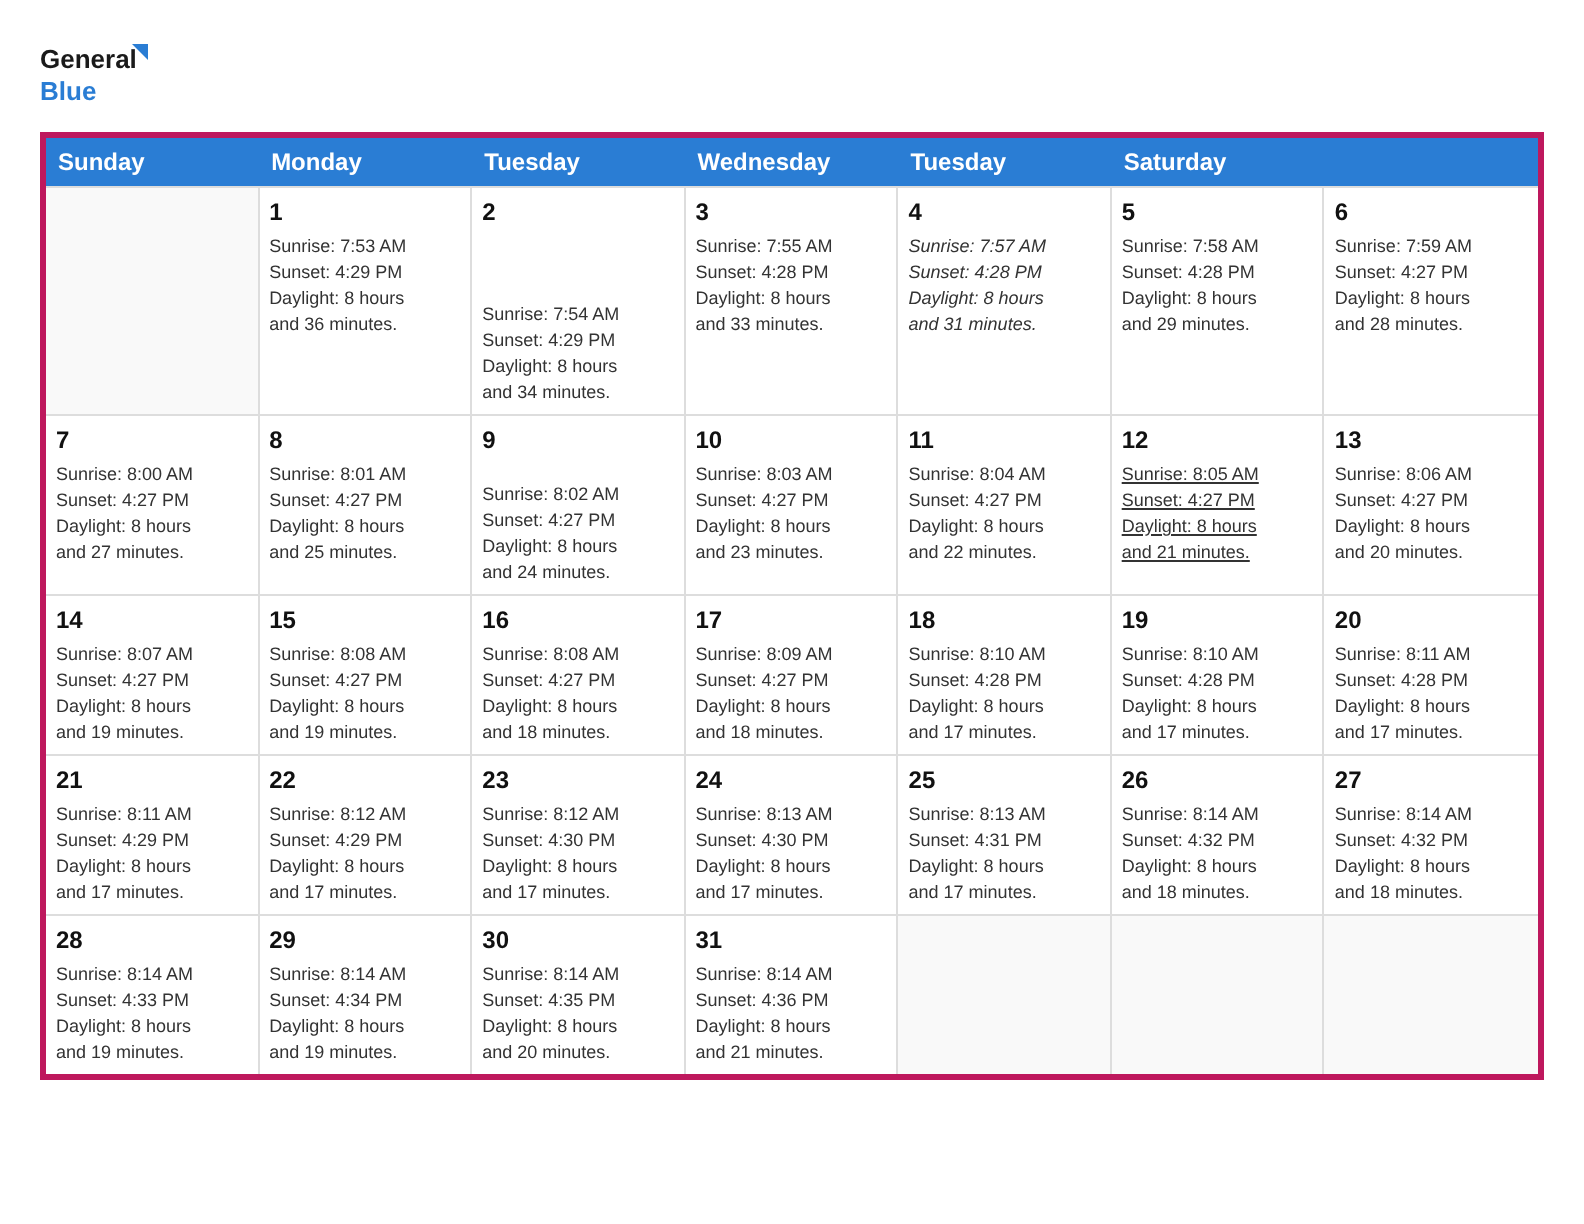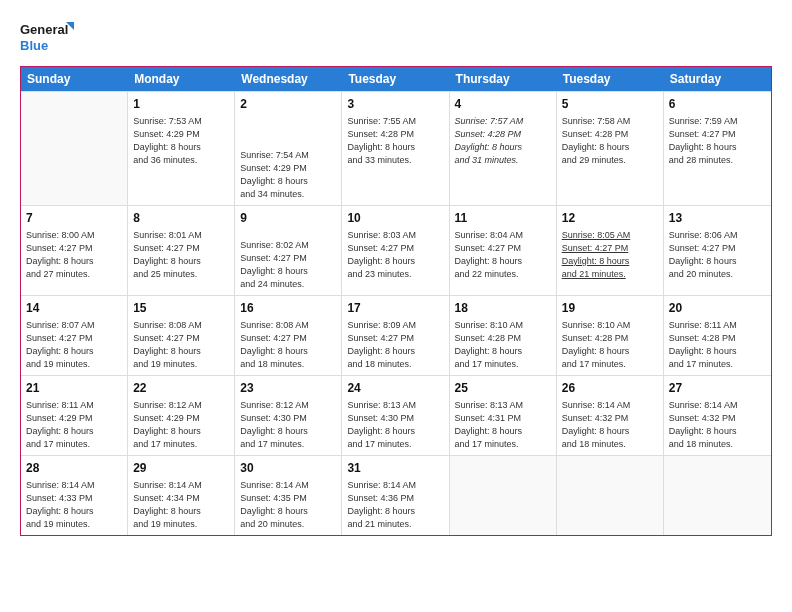--- a/index.html
+++ b/index.html
@@ -38,21 +38,21 @@
       line-height: 1.1;
     }
     .location {
       font-size: 15px;
       color: #444;
     }
     .calendar {
       flex: 1;
       display: flex;
       flex-direction: column;
-      border: 1px solid #be185d;
+      border: 3px solid #be185d;
     }
     .cal-header-row {
       display: grid;
       grid-template-columns: repeat(7, 1fr);
       background: #2a7dd4;
     }
     .cal-header-cell {
       color: #fff;
       font-size: 12px;
       font-weight: bold;
@@ -112,23 +112,22 @@
     <div class="title-block">
       <div class="month-title"></div>
       <div class="location"></div>
     </div>
   </div>
 
   <div class="calendar">
     <div class="cal-header-row">
     <div class="cal-header-cell">Sunday</div>
         <div class="cal-header-cell">Monday</div>
+        <div class="cal-header-cell">Tuesday</div>
         <div class="cal-header-cell">Wednesday</div>
-        <div class="cal-header-cell">Tuesday</div>
-        <div class="cal-header-cell">Thursday</div>
         <div class="cal-header-cell">Tuesday</div>
         <div class="cal-header-cell">Saturday</div>
       </div>
     <div class="cal-body">
     <div class="cal-row">
           <div class="cal-cell empty"></div>
           <div class="cal-cell">
             <span class="day-num">1</span>
             <div class="cell-info" style="white-space: pre-line;">Sunrise: 7:53 AM
 Sunset: 4:29 PM

